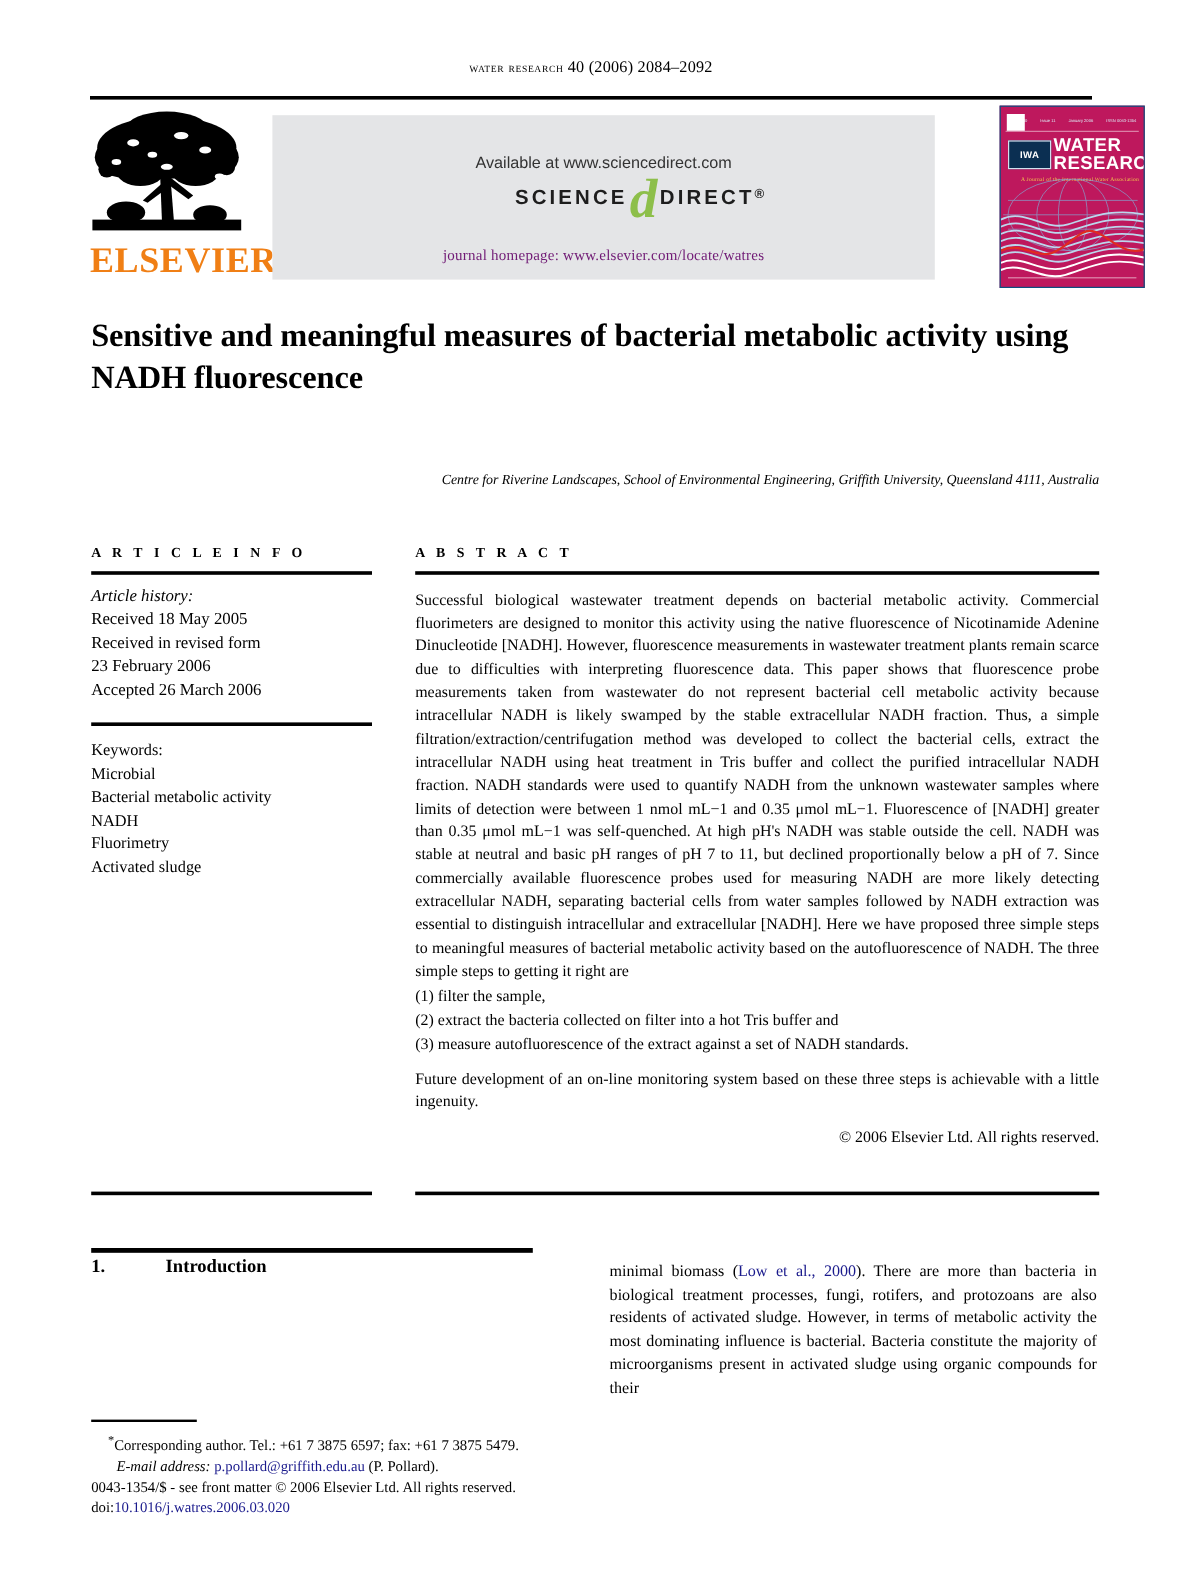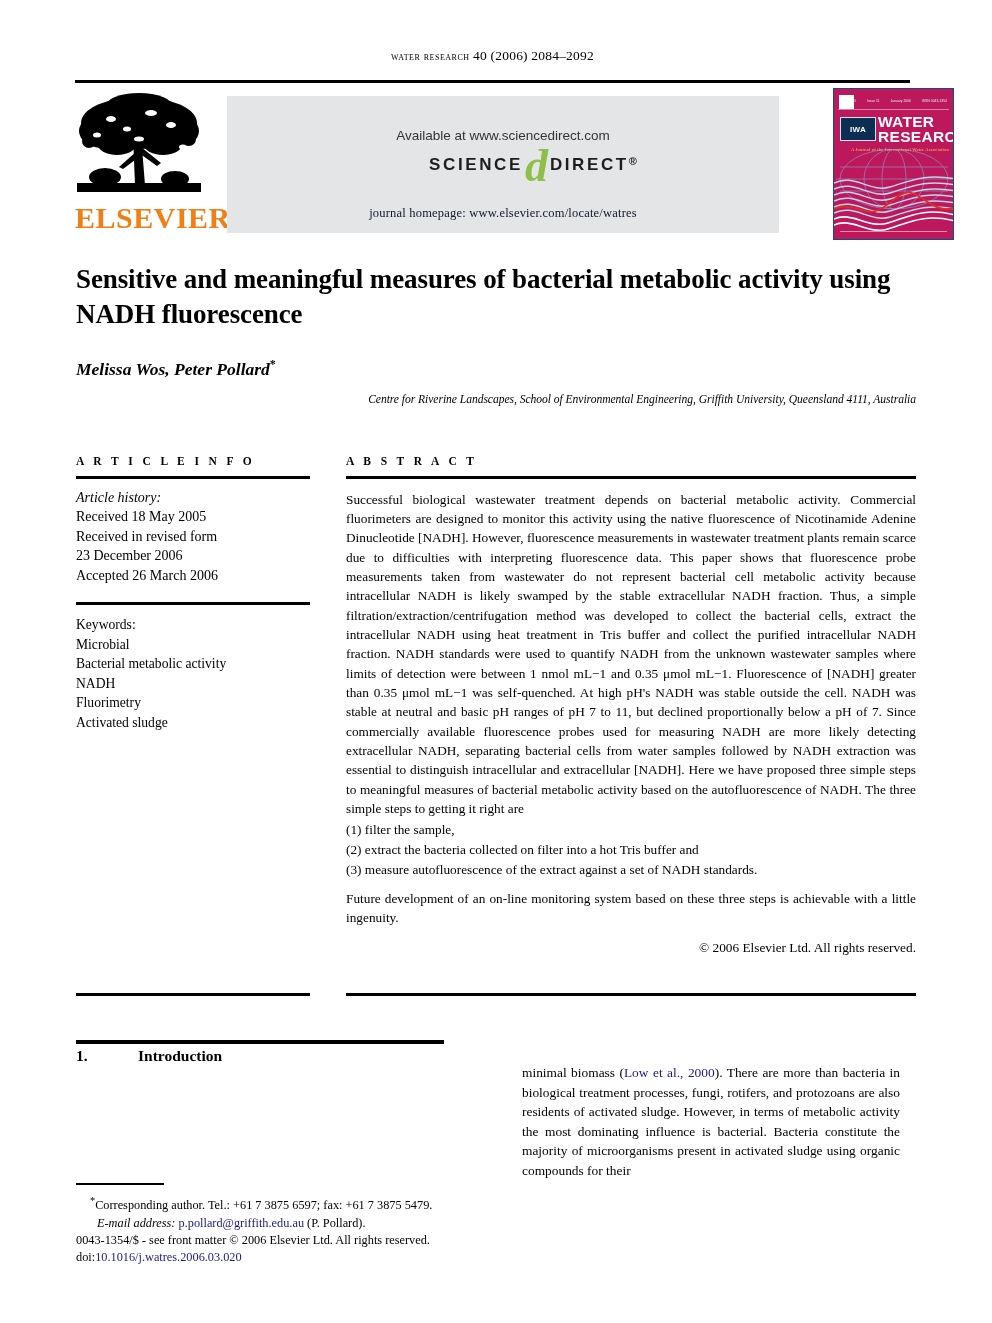--- a/index.html
+++ b/index.html
@@ -112,21 +112,21 @@
     margin: 0 2px;
   }
   .sd-reg { font-size: 11px; vertical-align: 5px; letter-spacing:0; }
   .sd-home {
     position: absolute;
     left: 0; top: 110px;
     width: 552px;
     text-align: center;
     font-family: "Liberation Serif", serif;
     font-size: 12.5px;
-    color: #0f172a;
+    color: #701a75;
     letter-spacing: 0.2px;
   }
 
   
   .cover {
     position: absolute;
     left: 714px; top: 0px;
     width: 121px;
     height: 152px;
     background: #be185d;
@@ -298,21 +298,21 @@
     font-weight: bold;
     font-size: 15.5px;
     margin-bottom: 18px;
   }
   .h1 .num { display: inline-block; width: 62px; }
   .body-text {
     font-size: 13.4px;
     line-height: 19.6px;
     text-align: justify;
   }
-  .body-text p { margin: 16px; }
+  .body-text p { margin: 2px; }
   .link { color: #1a1a8c; }
 
   
   .foot-rule {
     position: absolute;
     left: 76px; top: 1183px;
     width: 88px; height: 2px; background: #000;
   }
   .footer {
     position: absolute;
@@ -412,33 +412,30 @@
           <path d="M0 70 C18 62 34 80 54 74 C74 68 90 58 121 66"></path>
           <path d="M0 76 C18 68 34 86 54 80 C74 74 90 64 121 72"></path>
         </g>
         <path d="M0 60 C16 52 28 66 42 62 C56 58 66 40 78 44 C92 49 104 66 121 58" fill="none" stroke="#E02B20" stroke-width="1.8"></path>
       </svg>
       <div class="cover-bottomline"></div>
     </div>
   </div>
 
   <div class="title">Sensitive and meaningful measures of bacterial metabolic activity using NADH fluorescence</div>
-  <div class="authors">
-    <span>Melissa Wos, Peter Pollard</span><sup>*</sup>
-  </div>
   <div class="affiliation">Centre for Riverine Landscapes, School of Environmental Engineering, Griffith University, Queensland 4111, Australia</div>
 
   <div class="col-info">
     <div class="sec-head">A R T I C L E   I N F O</div>
     <div class="hr-thick"></div>
     <div class="info-body">
       <div class="lbl">Article history:</div>
       <div>Received 18 May 2005</div>
       <div>Received in revised form</div>
-      <div>23 December 2006</div>
+      <div>23 February 2006</div>
       <div>Accepted 26 March 2006</div>
     </div>
     <div class="kw-rule"></div>
     <div class="kw-body">
       <div>Keywords:</div>
       <div>Microbial</div>
       <div>Bacterial metabolic activity</div>
       <div>NADH</div>
       <div>Fluorimetry</div>
       <div>Activated sludge</div>

